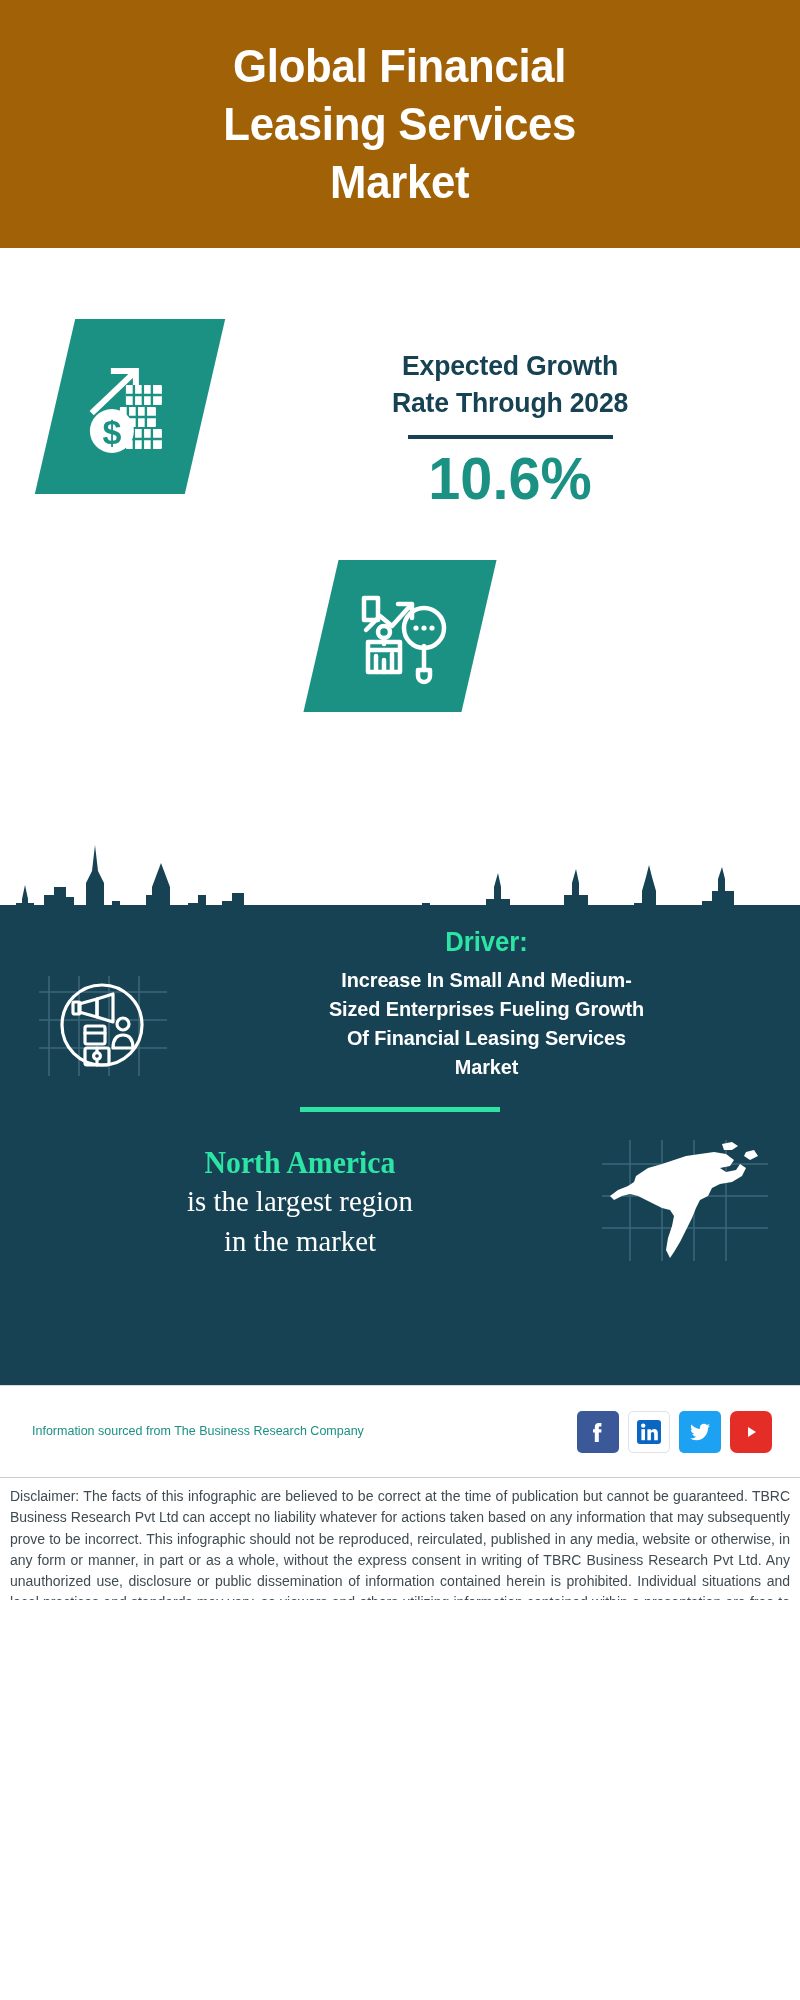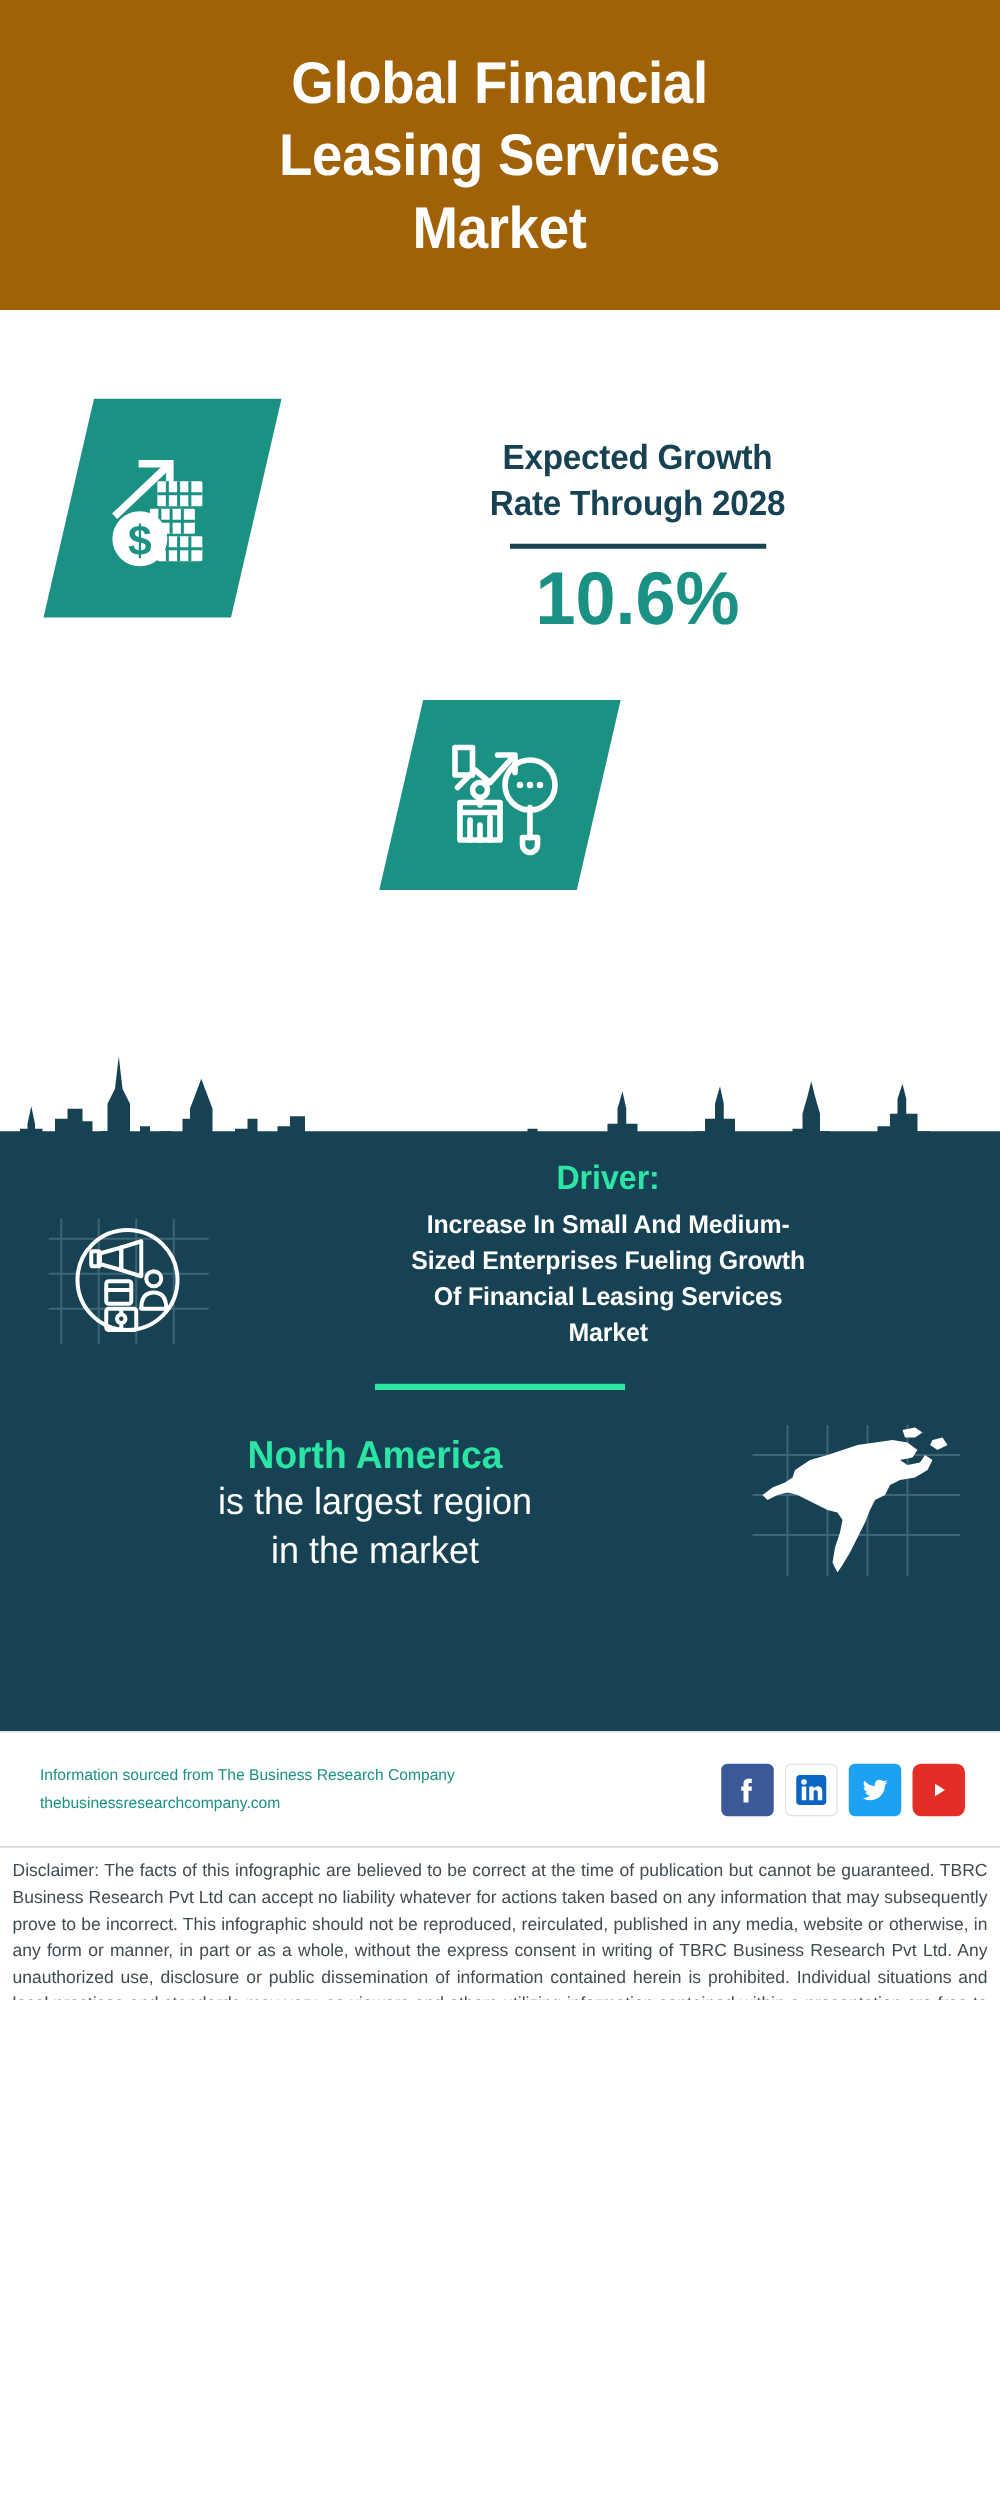--- a/index.html
+++ b/index.html
@@ -83,21 +83,21 @@
     color:#2ce5a5; font-weight:bold; font-size:27px; margin-bottom:7px;
     transform:scaleX(0.95);
   }
   .driver-body {
     color:#ffffff; font-weight:bold; font-size:20.5px; line-height:1.42;
     transform:scaleX(0.97); letter-spacing:-0.1px;
   }
 
   .divider-green { height:5px; width:200px; background:#2ce5a5; margin:26px auto 0 auto; }
 
-  .region-row { display:flex; align-items:center; padding-top:26px; }
+  .region-row { display:flex; align-items:center; padding-top:26px;font-family:Liberation Serif, serif; }
   .region-row .txt-col { flex:1; text-align:center; padding-left:30px; }
   .region-row .icon-col { width:230px; display:flex; justify-content:center; }
 
   .region-name { color:#2ce5a5; font-weight:bold; font-size:31px; transform:scaleX(0.96); }
   .region-sub { color:#ffffff; font-size:30px; line-height:1.32; transform:scaleX(0.96); }
 
   
   .footer-bar {
     position:absolute; left:0; right:0; top:1385px; height:92px;
     background:#ffffff; display:flex; align-items:center;
@@ -285,21 +285,20 @@
             <path fill="#ffffff" d="M146,14 L154,12 L158,18 L150,22 L144,18 Z"></path>
           </svg>
         </div>
       </div>
     </div>
   </div>
 
   <div class="footer-bar">
     <div class="footer-text">
       <div>Information sourced from The Business Research Company</div>
-      <div>thebusinessresearchcompany.com</div>
     </div>
     <div class="social">
       <div class="sq" style="background:#3b5998">
         <svg width="26" height="26" viewBox="0 0 26 26">
             <path fill="#ffffff" d="M16.4 13.6h-2.6V23h-4v-9.4H8V10.2h1.8V8.1c0-2.2 1-4.1 4-4.1h2.6v3.4h-1.8c-.7 0-.8.3-.8 1v1.8h2.6z"></path>
           </svg>
       </div>
       <div class="sq" style="background:#ffffff;border:1px solid #dfe3e6">
         <svg width="30" height="30" viewBox="0 0 30 30">
           <rect x="3" y="3" width="24" height="24" rx="3" fill="#0a66c2"></rect>

